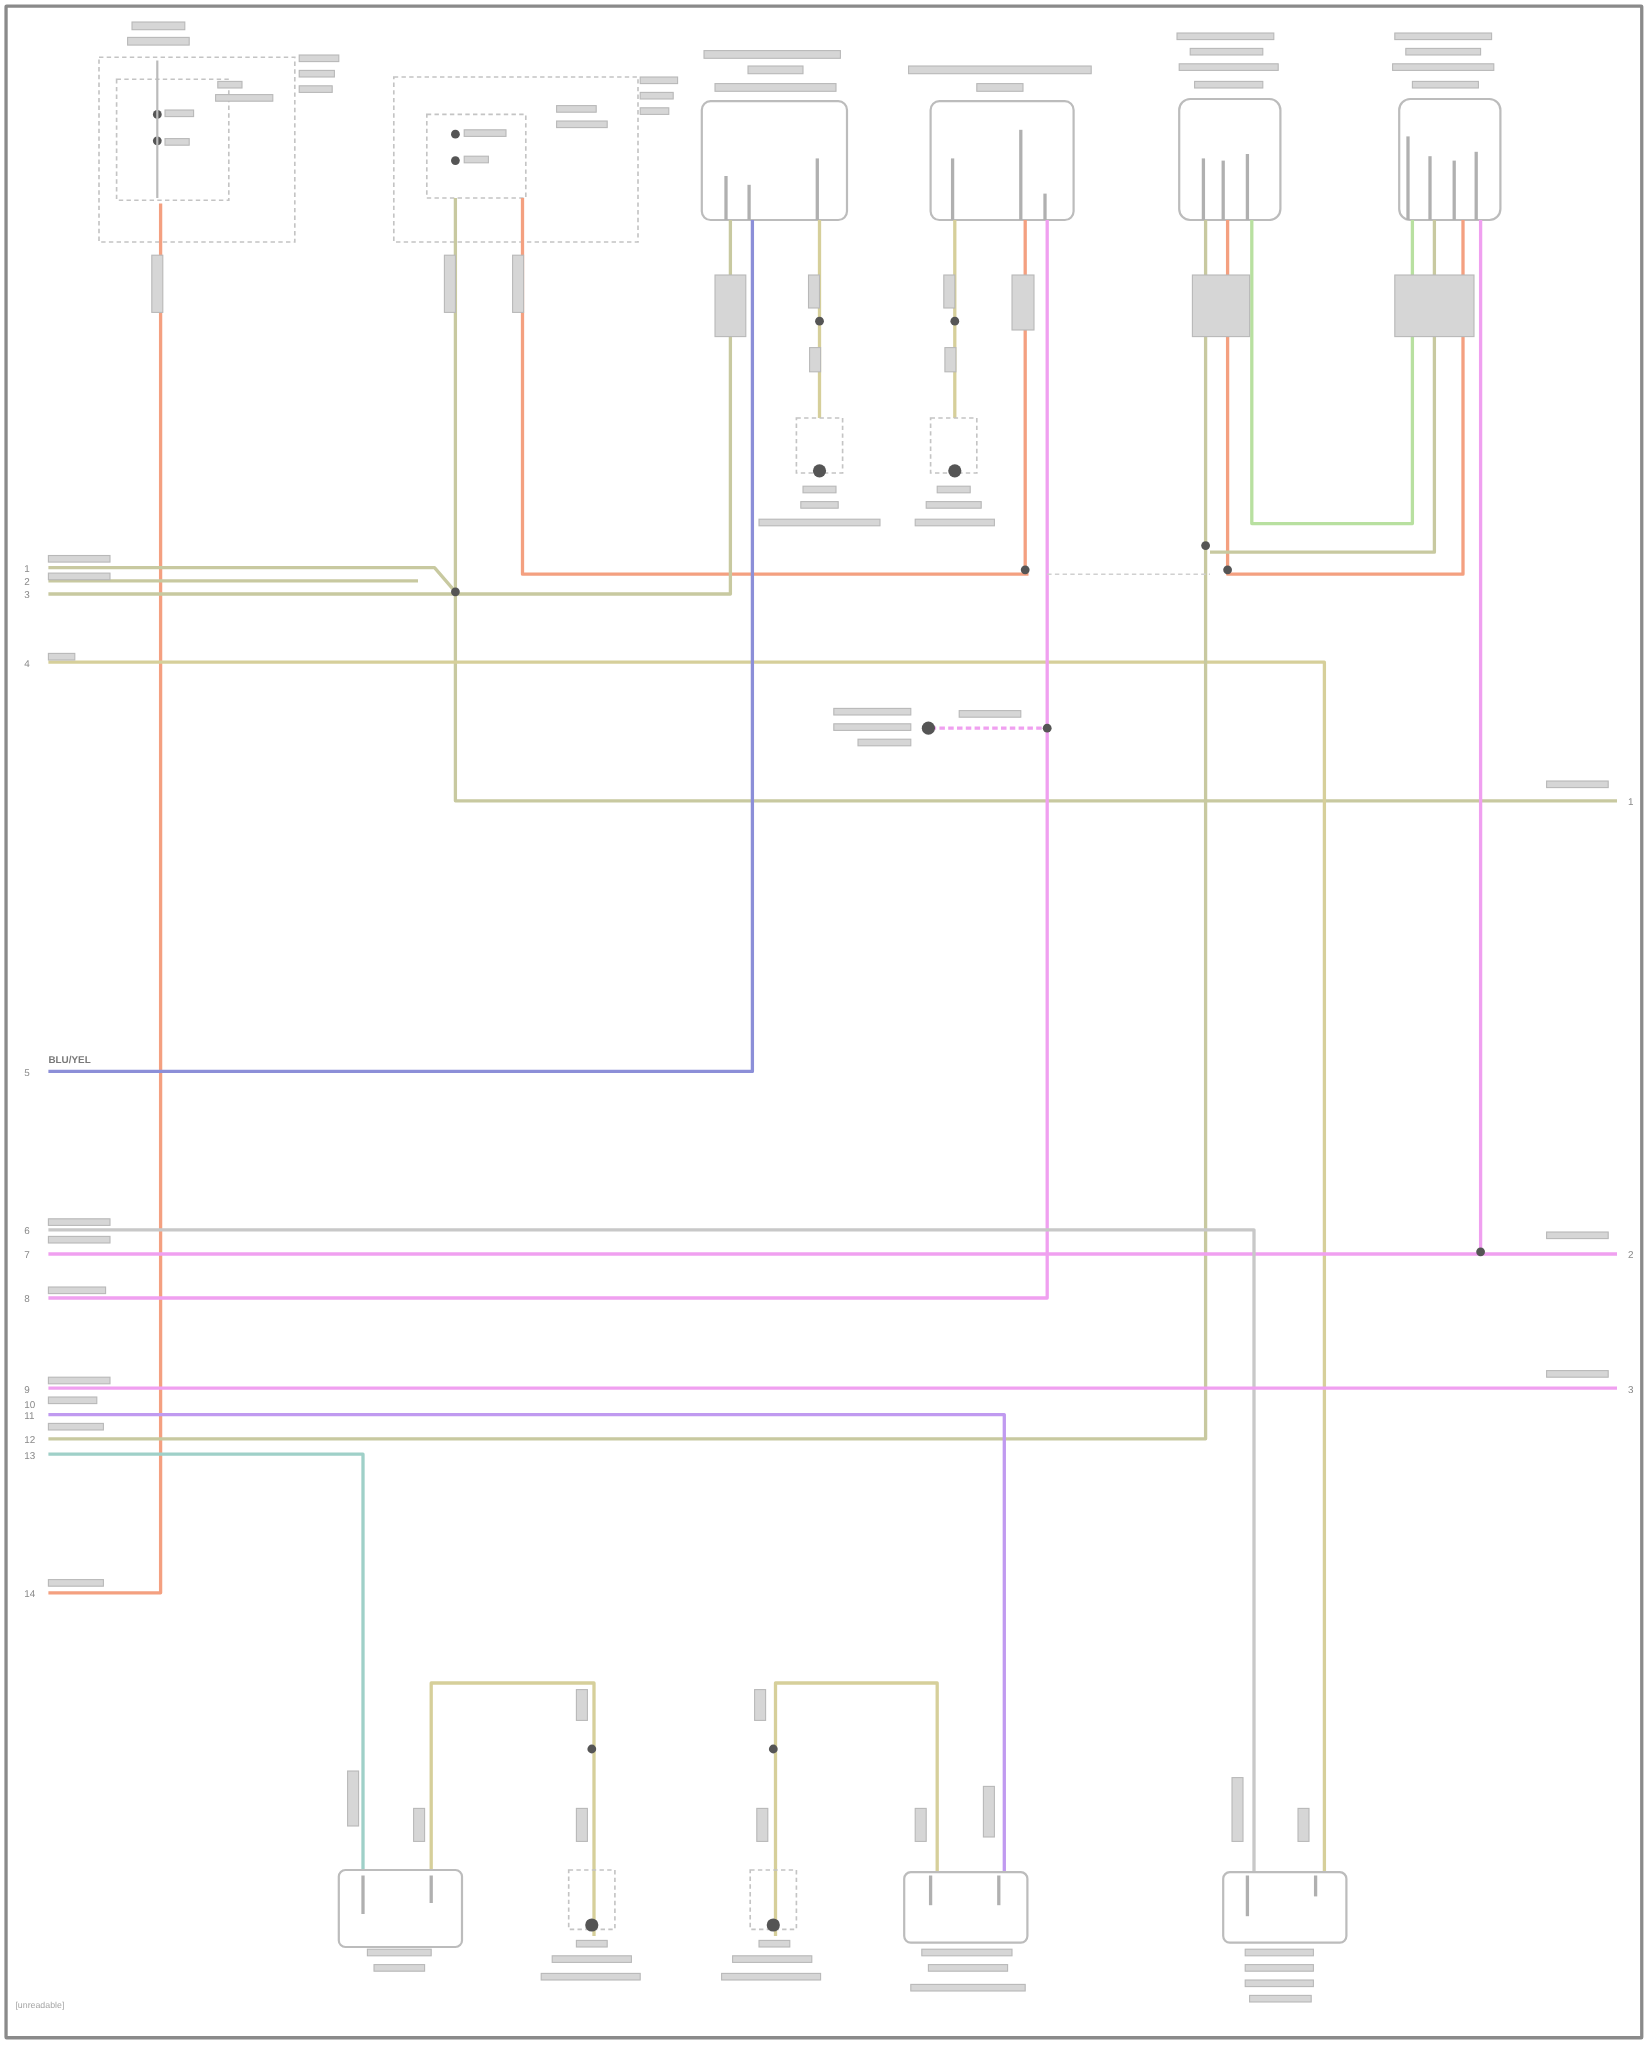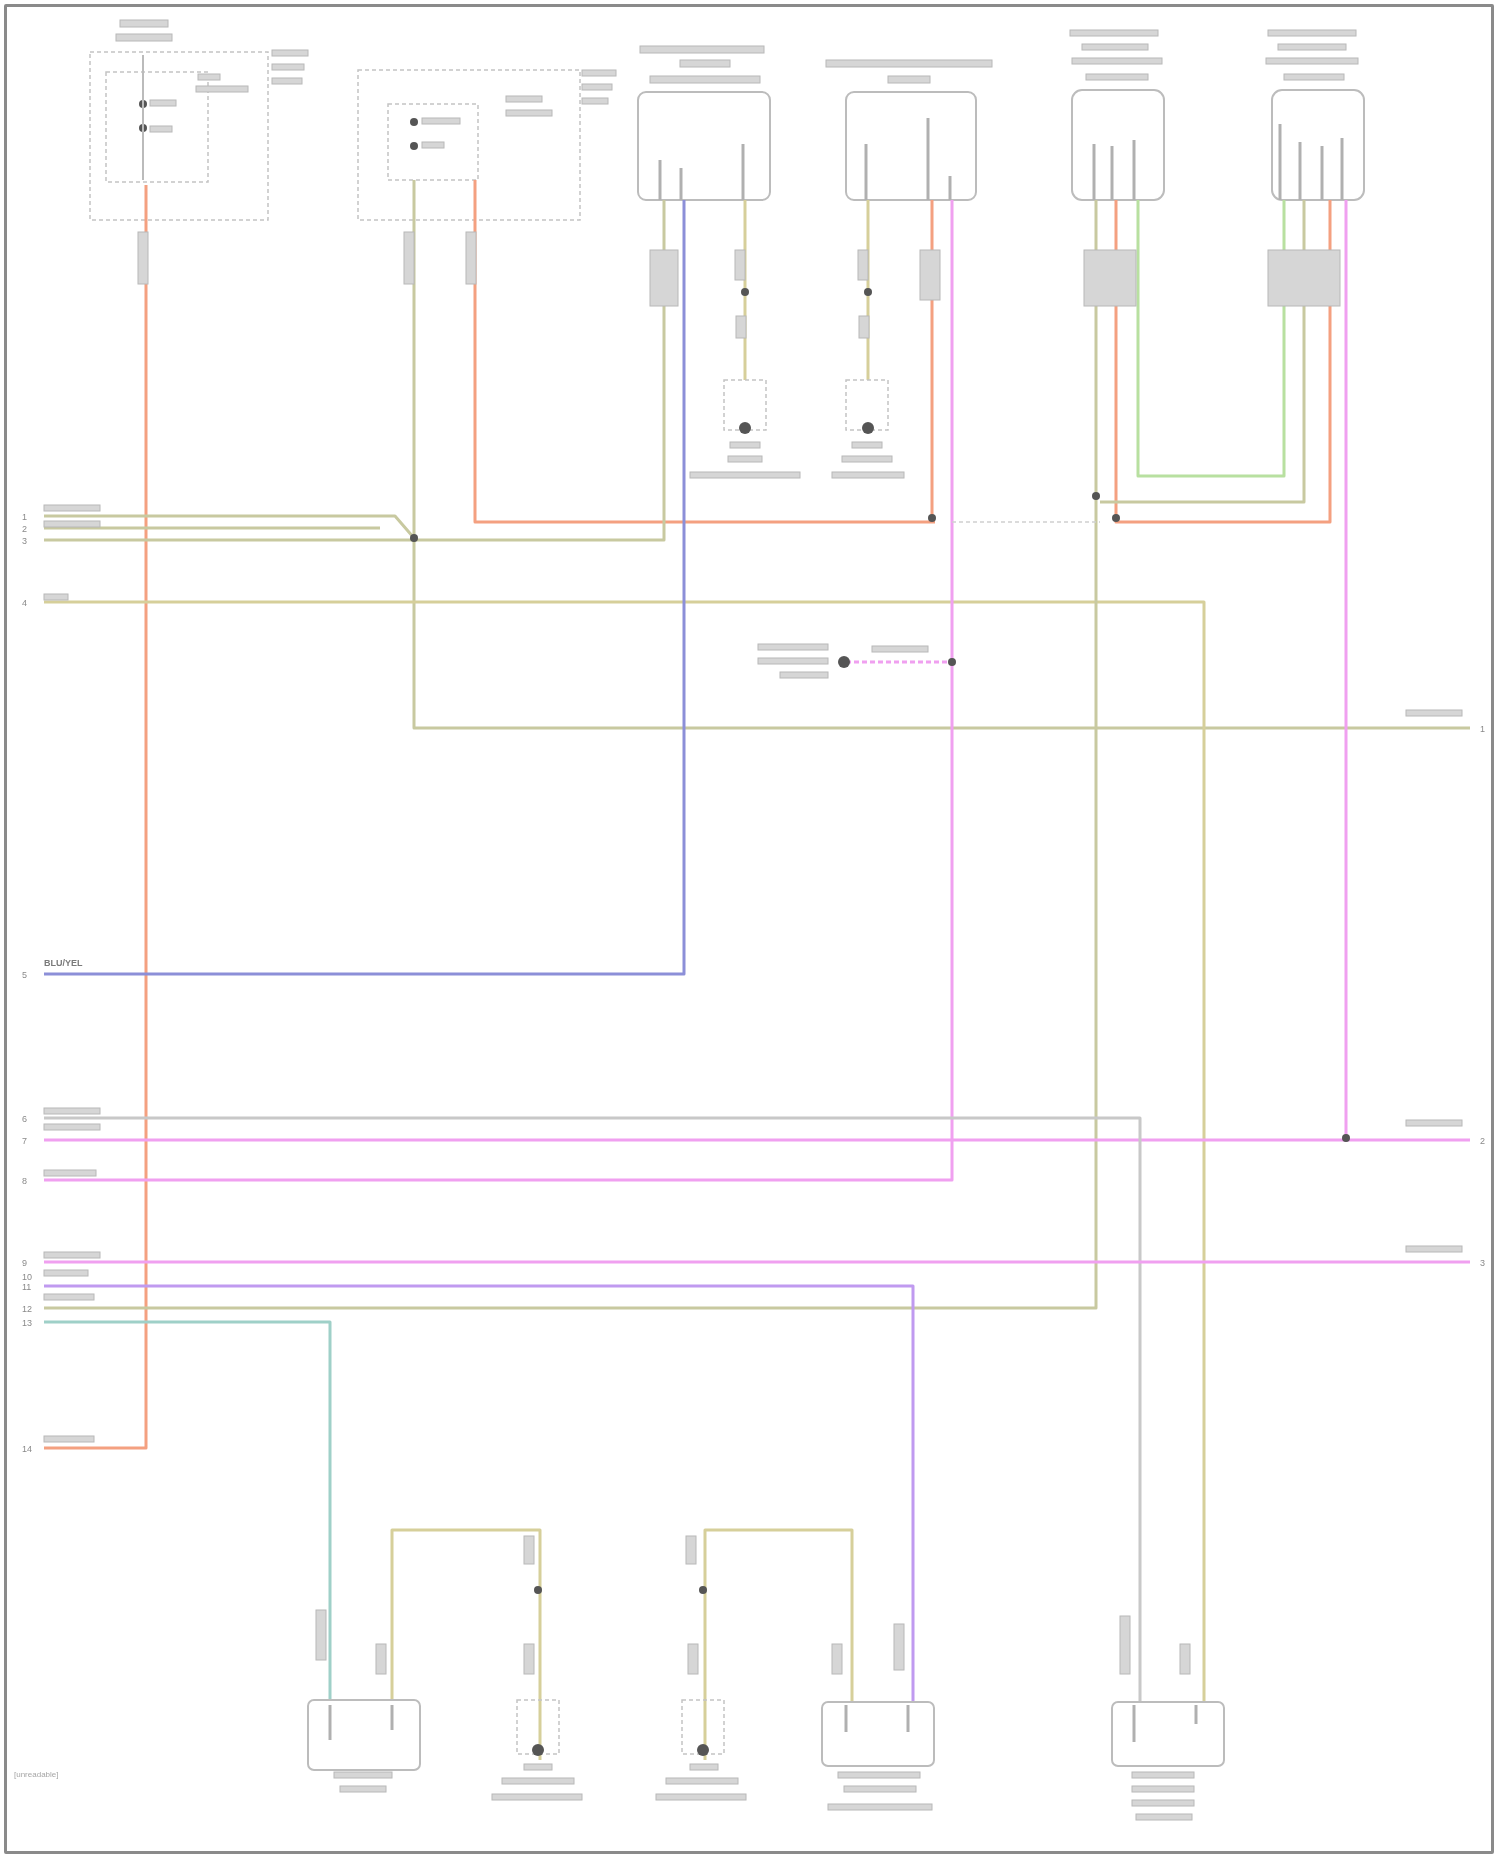--- a/index.html
+++ b/index.html
@@ -9,21 +9,21 @@
            border: 3px solid #8a8a8a; border-radius: 2px; box-sizing: border-box; }
   svg.diagram { position: absolute; left: 0; top: 0; }
   .lbl { font-size: 9px; fill: #8a8a8a; font-family: "Liberation Sans", sans-serif; }
   .lbl-b { font-size: 9px; fill: #7a7a7a; font-weight: bold; font-family: "Liberation Sans", sans-serif; }
   .wire { fill: none; stroke-width: 3; stroke-linejoin: round; }
   .comp { fill: #ffffff; stroke: #bcbcbc; stroke-width: 2; }
   .dash { fill: none; stroke: #c4c4c4; stroke-width: 1.5; stroke-dasharray: 4 3; }
   .tag  { fill: #d6d6d6; stroke: #b8b8b8; stroke-width: 1; }
   .pin  { stroke: #b0b0b0; stroke-width: 3; }
   .node { fill: #555; }
-  .footer { position: absolute; left: 14px; top: 1770px; font-size: 8px; color: #a6a6a6; }
+  .footer { position: absolute; left: 14px; top: 1818px; font-size: 8px; color: #a6a6a6; }
 </style>
 </head>
 <body>
 
 <div class="frame"></div>
 
 <svg class="diagram" width="1500" height="1861" viewBox="0 0 1500 1861">
 
   <g>
     <rect class="dash" x="90" y="52" width="178" height="168"></rect>

